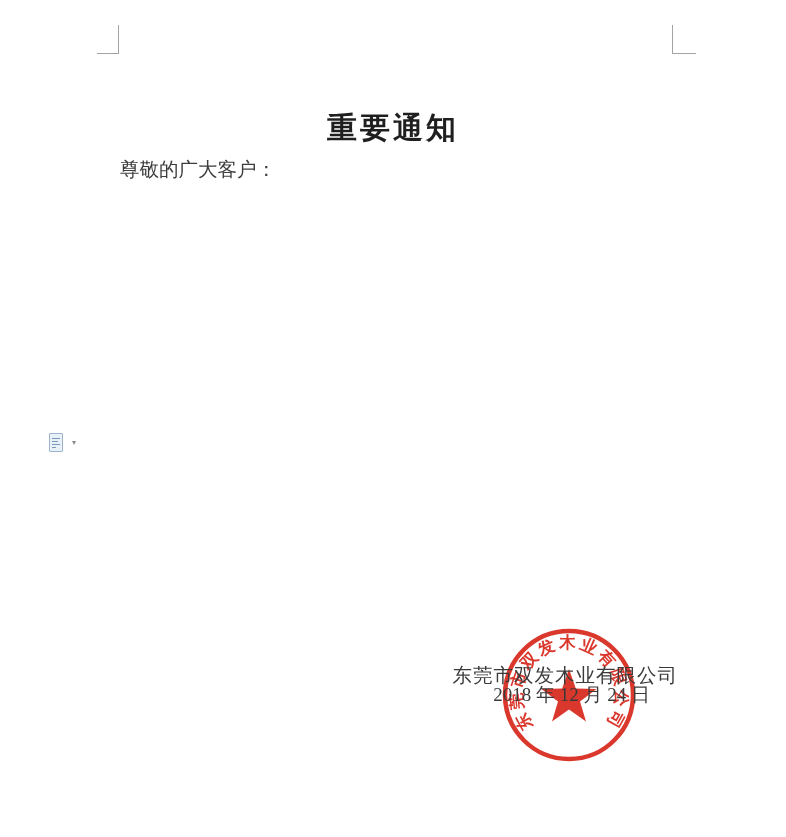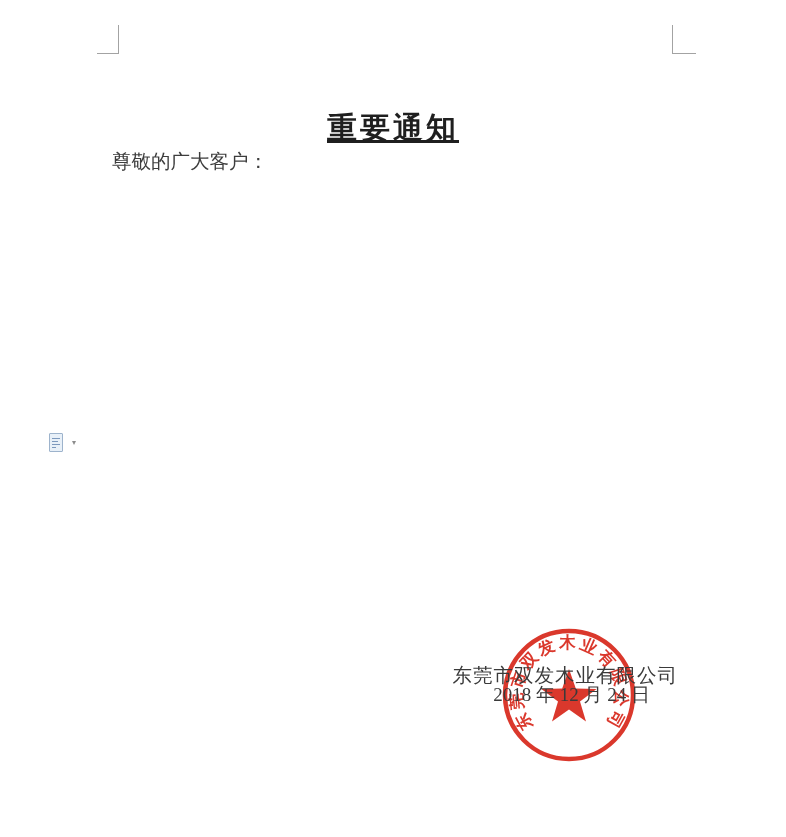--- a/index.html
+++ b/index.html
@@ -37,34 +37,33 @@
 
   .doc-title {
     position: absolute;
     left: 0; top: 88px;
     width: 100%;
     text-align: center;
     font-size: 30px;
     font-weight: bold;
     letter-spacing: 3px;
     color: #1f1f1f;
-    text-decoration: underline;
   }
 
   .body-text {
     position: absolute;
     left: 112px; top: 141px;
     width: 564px;
     font-size: 19.5px;
     line-height: 41.3px;
     color: #3d3d3d;
     text-align: justify;
     text-justify: inter-character;
   }
-  .body-text p { margin: 0; text-indent: 2em; }
+  .body-text p { margin: 8px; text-indent: 2em; }
   .body-text p.salutation { text-indent: 0; }
 
   .seal-svg { position: absolute; left: 497px; top: 623px; opacity: 0.93; }
   .seal-ring-text { font-size: 16.5px; letter-spacing: 3px; font-weight: bold; }
 
   .sig-company {
     position: absolute; right: 108px; top: 662px;
     font-size: 19.5px; color: #3a3a3a; letter-spacing: 1px;
   }
   .sig-date {

